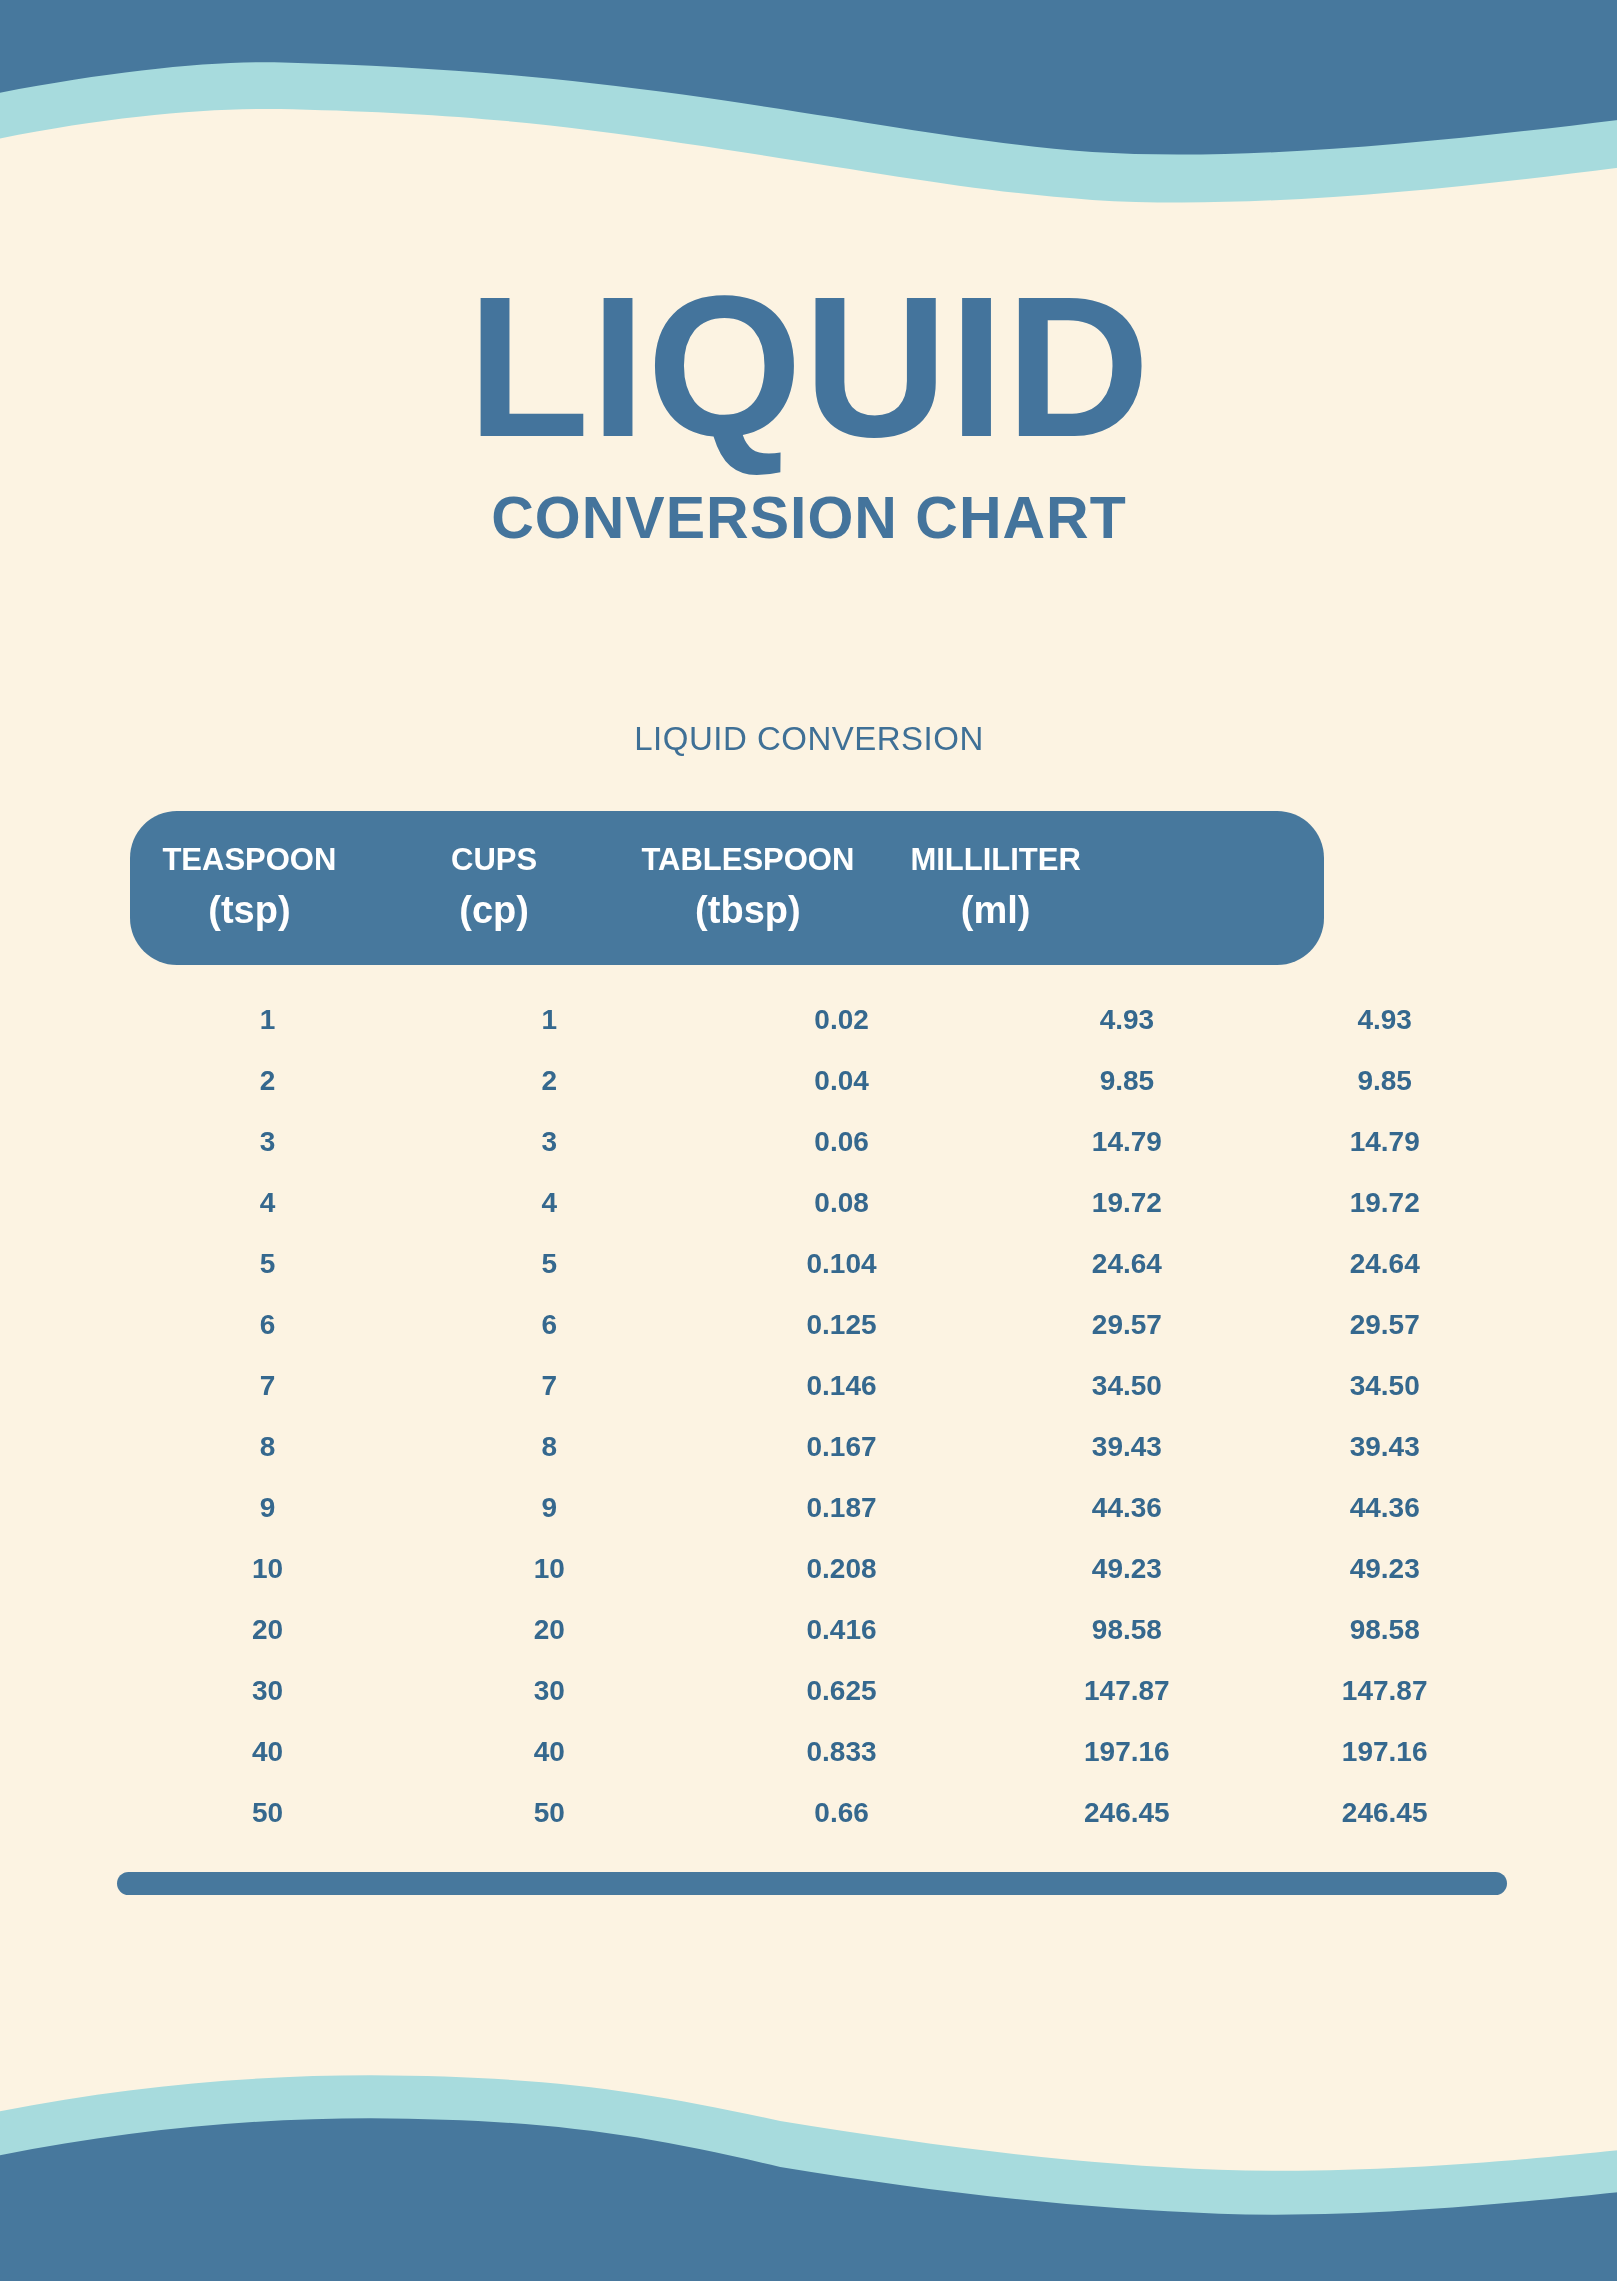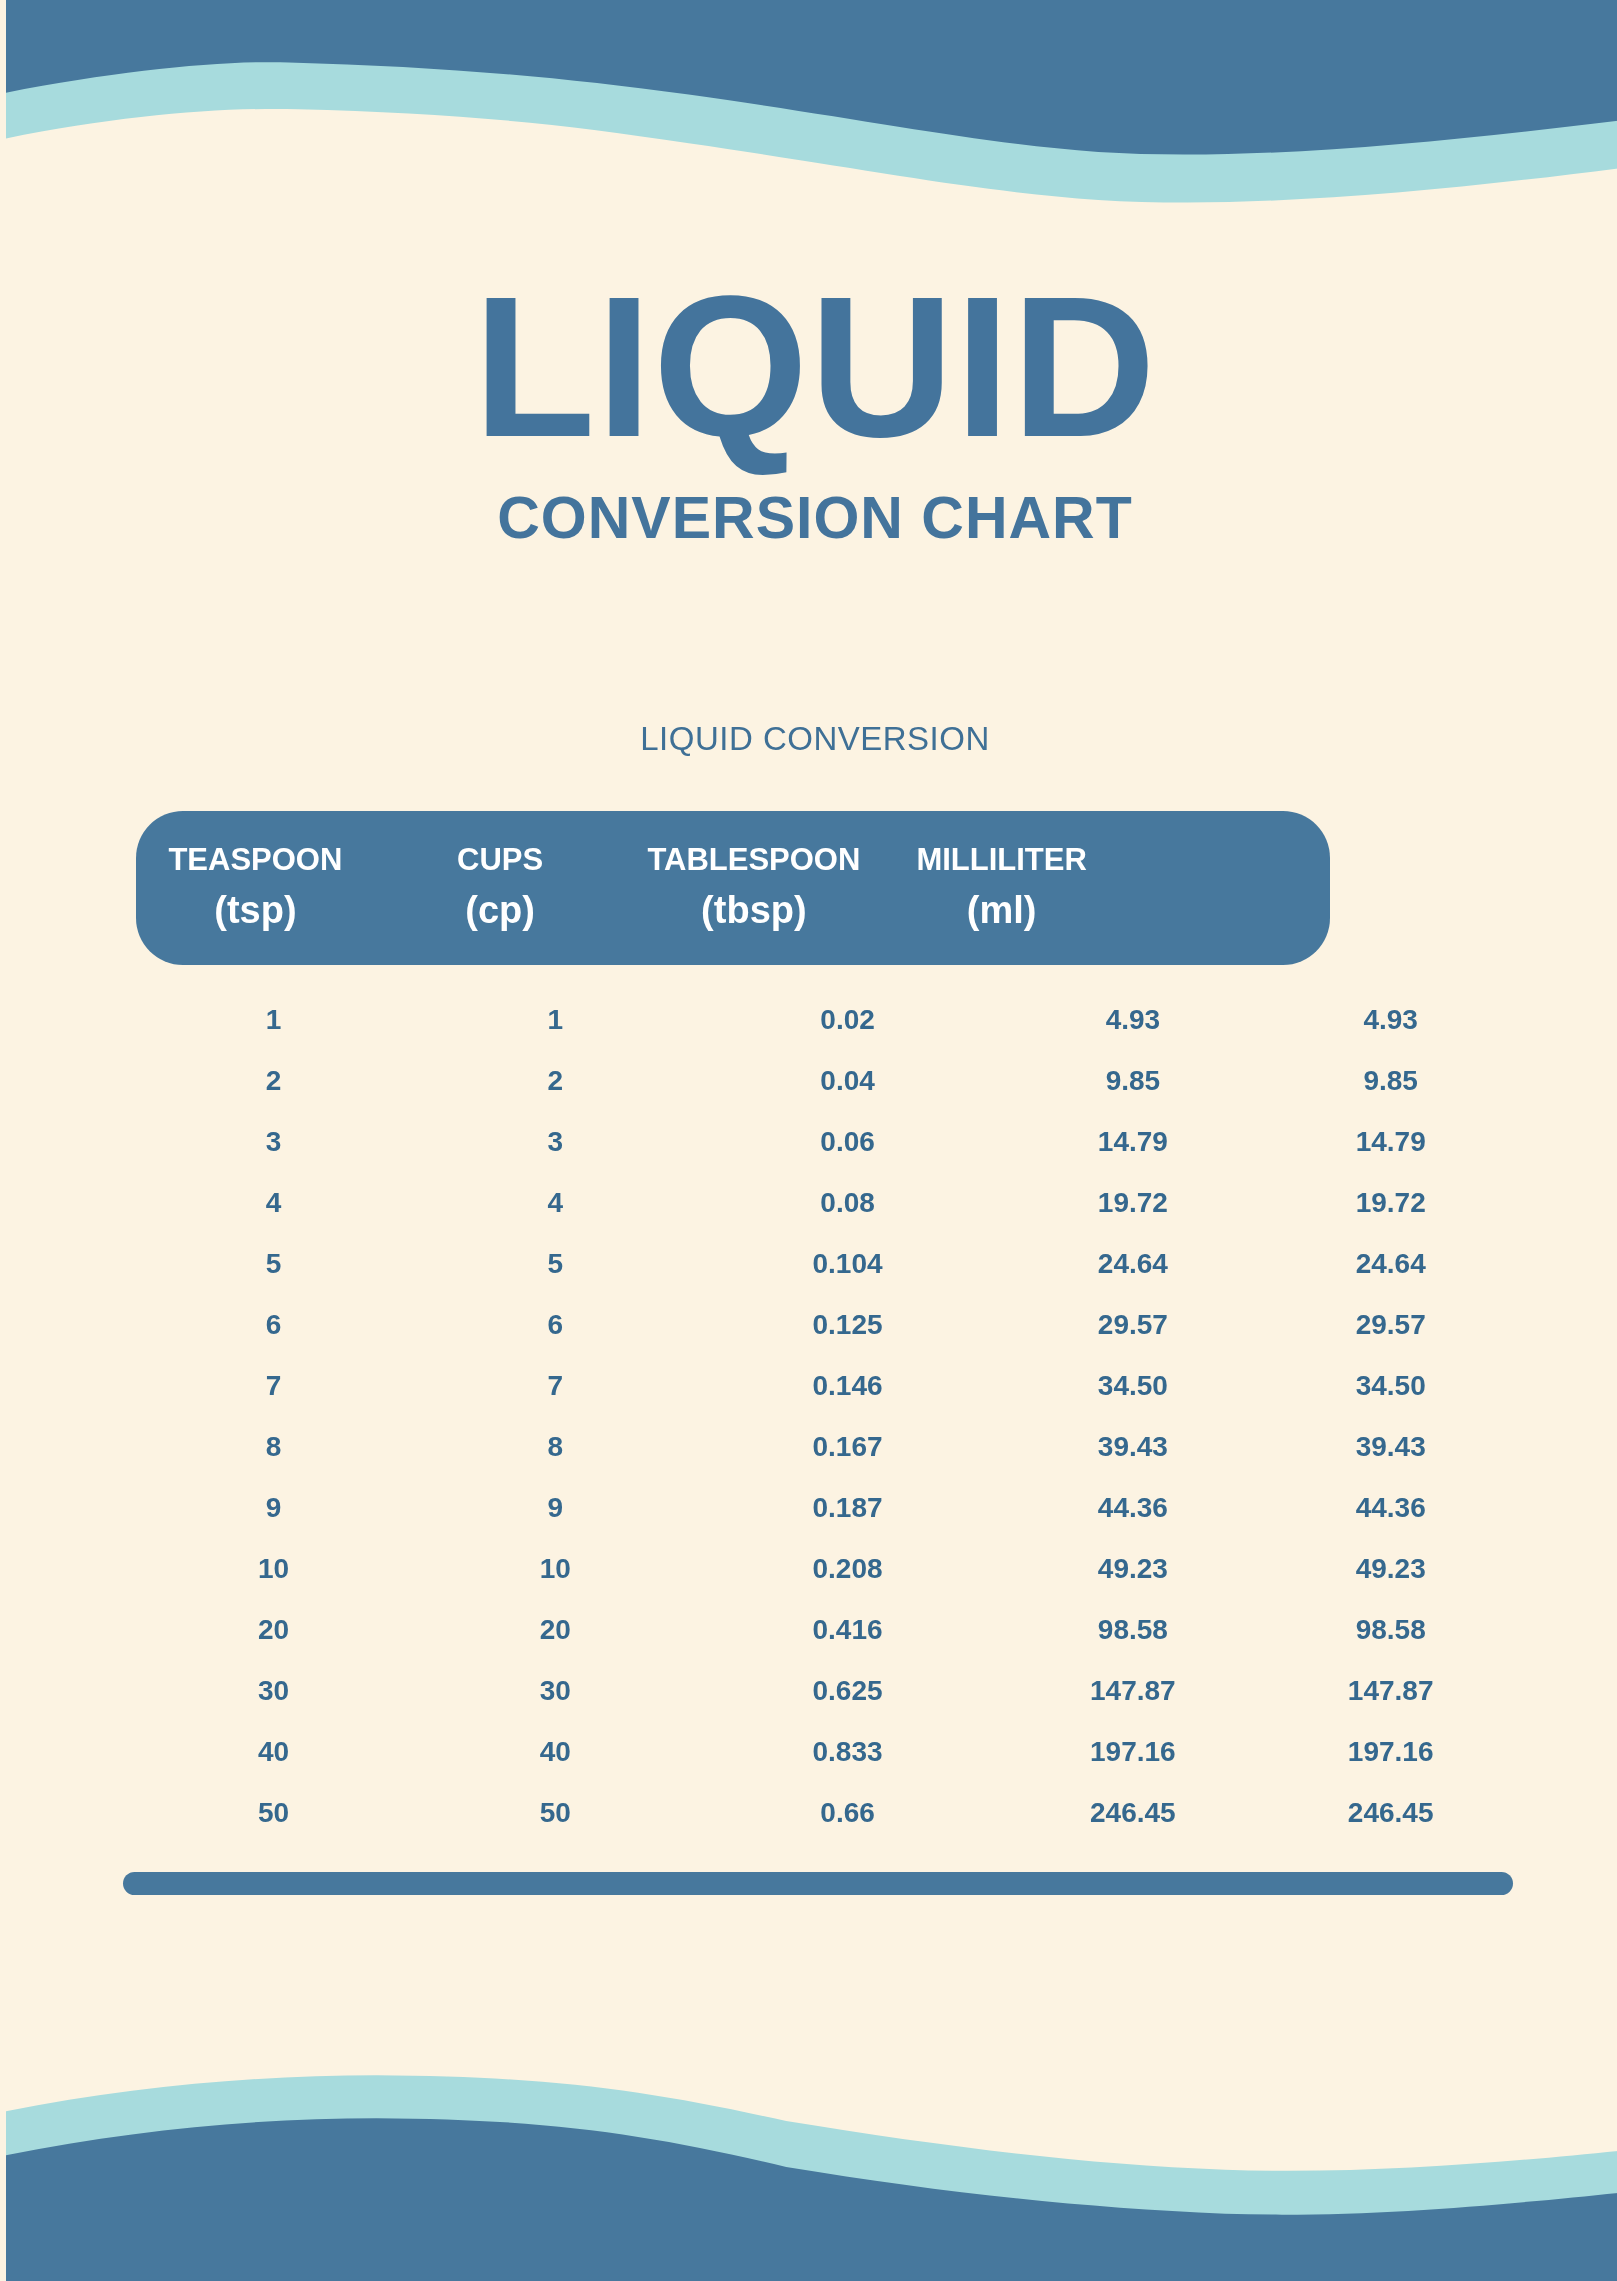--- a/index.html
+++ b/index.html
@@ -3,21 +3,21 @@
 <meta charset="utf-8">
 <style>
   html,body{margin:0;padding:0;}
   body{
     width:1618px;height:2281px;
     font-family:"Liberation Sans", sans-serif;
     background:#FCF3E2;
     position:relative;
     overflow:hidden;
   }
-  .page{position:absolute;inset:0;margin-left:6px;}
+  .page{position:absolute;inset:0;}
   .wave{position:absolute;left:0;width:1618px;display:block;}
   .wave-top{top:0;height:585px;}
   .wave-bottom{bottom:0;height:390px;}
   .title-block{
     position:absolute;top:285px;left:0;width:1618px;
     text-align:center;color:#447499;
   }
   .main-title{
     font-size:200px;line-height:0.82;font-weight:bold;
     letter-spacing:1px;color:#44749C;

